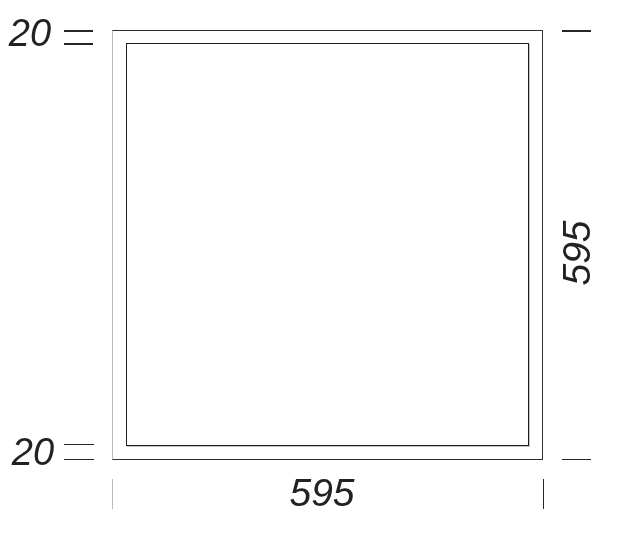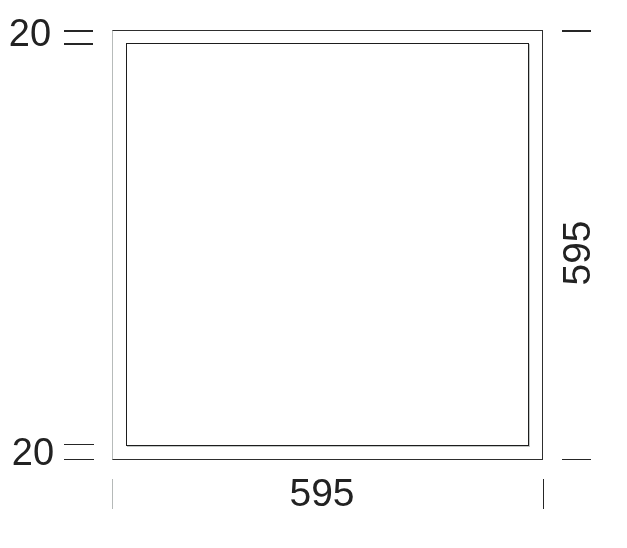--- a/index.html
+++ b/index.html
@@ -7,20 +7,21 @@
     padding: 0;
     background: #ffffff;
   }
   .canvas {
     position: relative;
     width: 627px;
     height: 548px;
     background: #ffffff;
     font-family: "Liberation Sans", sans-serif;
     overflow: hidden;
+    font-style: italic;
   }
   
   .outer-square {
     position: absolute;
     left: 112px;
     top: 30px;
     width: 431px;
     height: 430px;
     box-sizing: border-box;
     border: 1.6px solid #2e2e2e;

